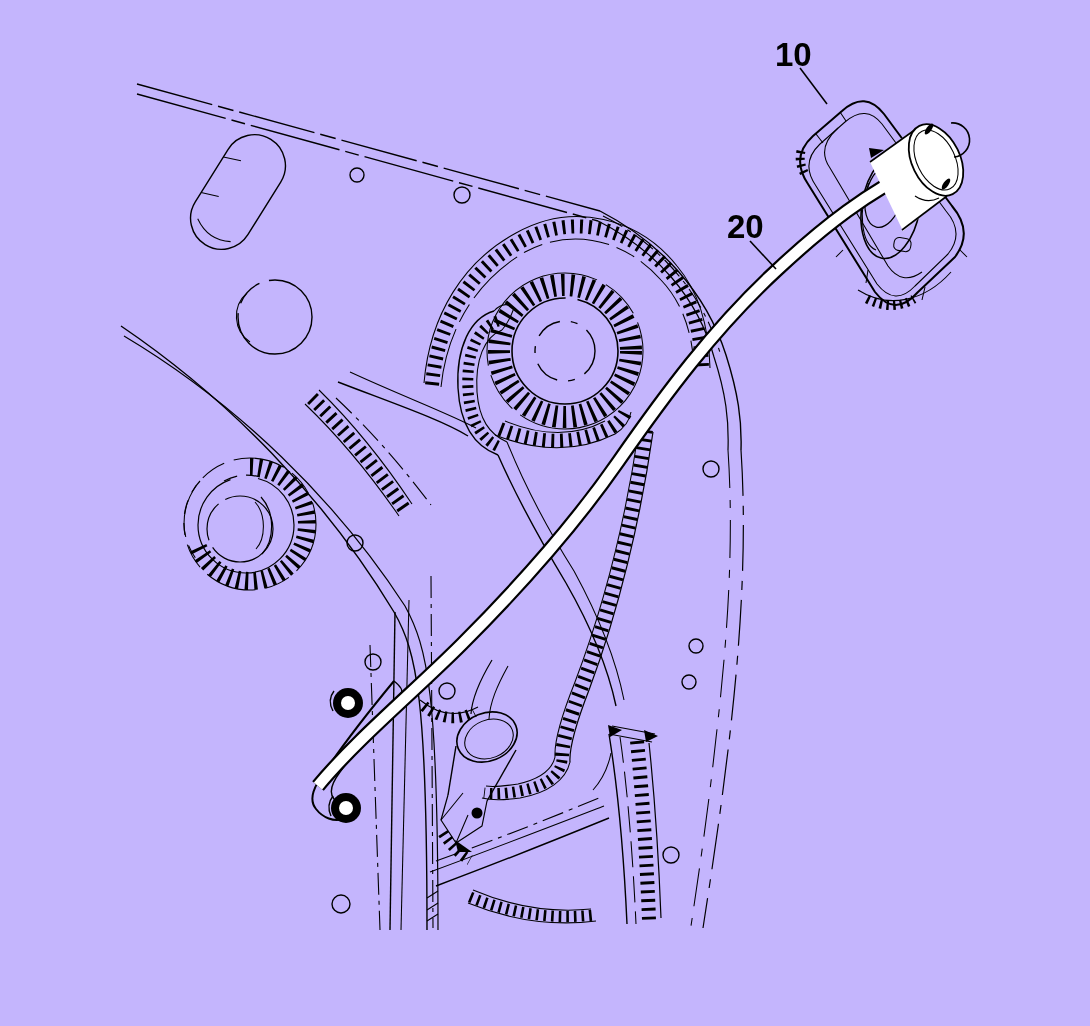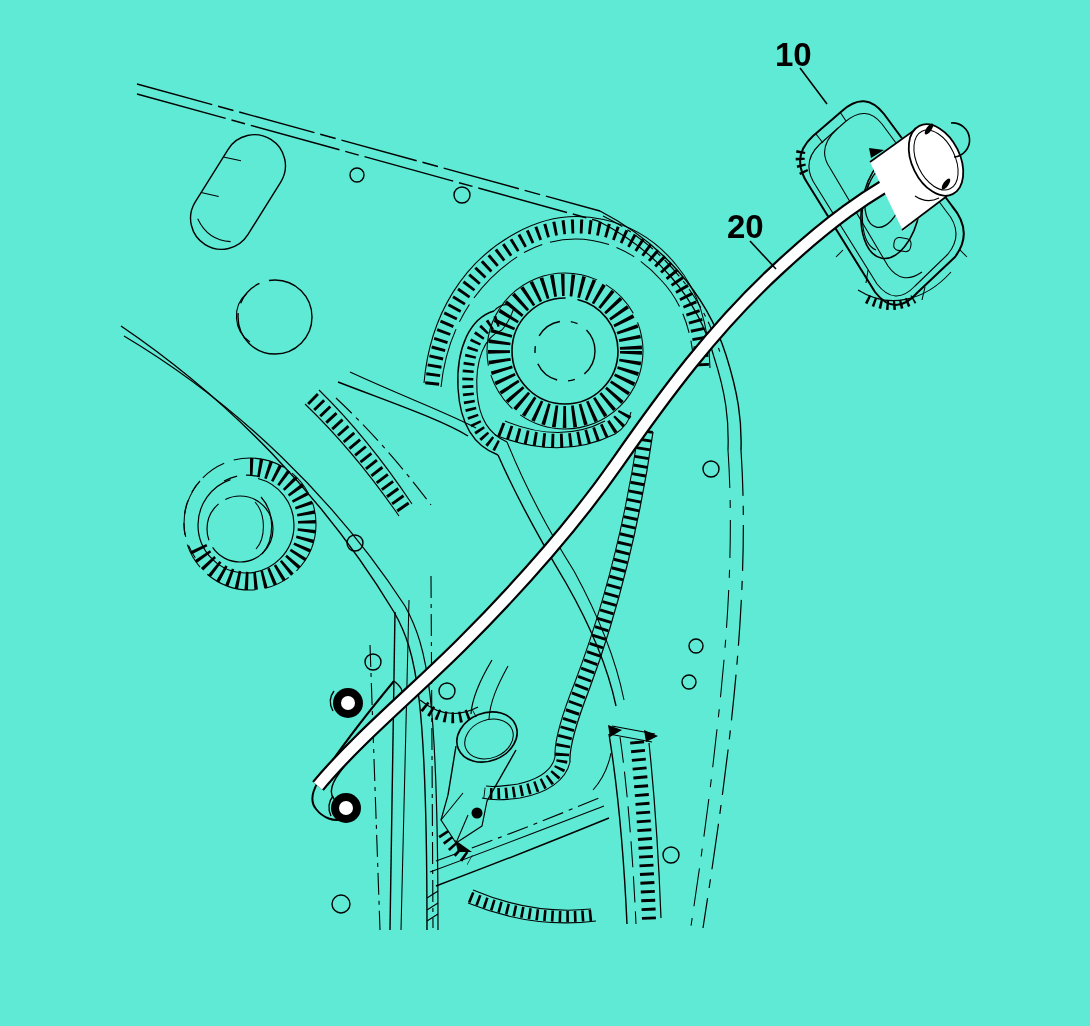--- a/index.html
+++ b/index.html
@@ -1,16 +1,16 @@
 <!DOCTYPE html>
 <html><head>
 <meta charset="utf-8">
 <style>
   html,body{margin:0;padding:0;background:#ffffff;}
-  .stage{position:relative;width:1090px;height:1026px;background:#5eead4;overflow:hidden;
+  .stage{position:relative;width:1090px;height:1026px;background:#c4b5fd;overflow:hidden;
          font-family:"Liberation Sans", sans-serif;}
   .stage svg{position:absolute;left:0;top:0;}
   svg path,svg circle,svg ellipse,svg rect,svg line,svg polyline{
     fill:none;stroke:#000000;stroke-width:1.4;stroke-linejoin:round;stroke-linecap:butt;}
   .w1{stroke-width:1.05;}
   .w12{stroke-width:1.2;}
   .w16{stroke-width:1.6;}
   .w2{stroke-width:2;}
   .dd{stroke-dasharray:22,6,4,6;stroke-width:1.1;}
   .dash{stroke-dasharray:14,9;stroke-width:1.15;}

